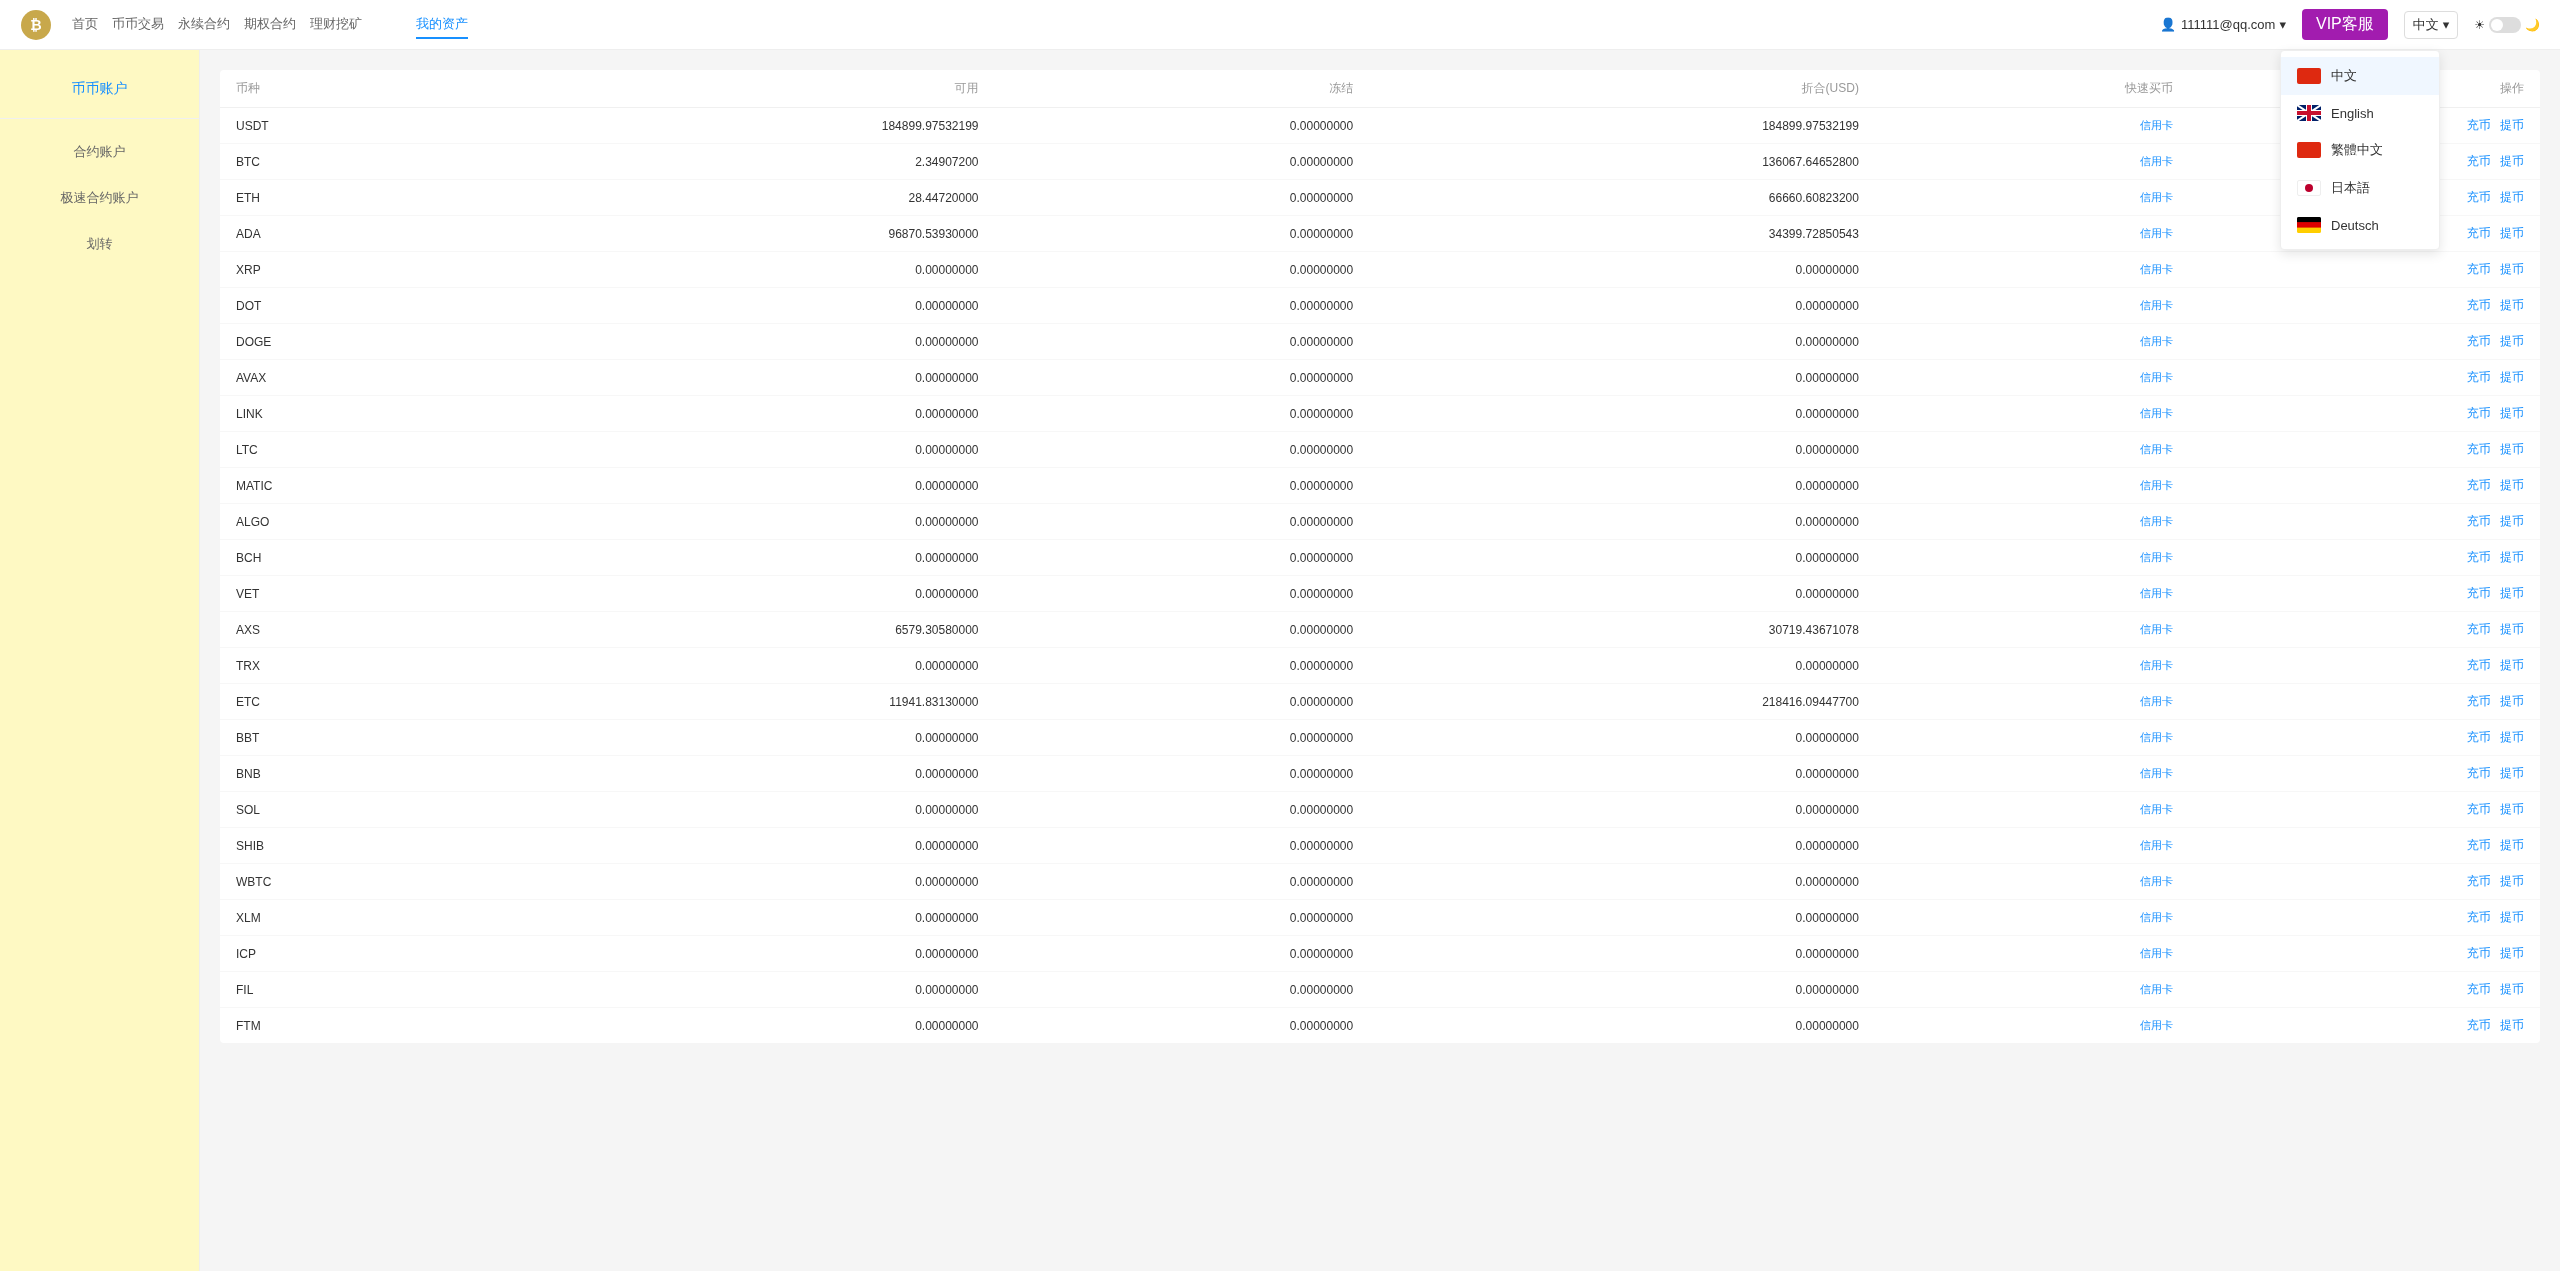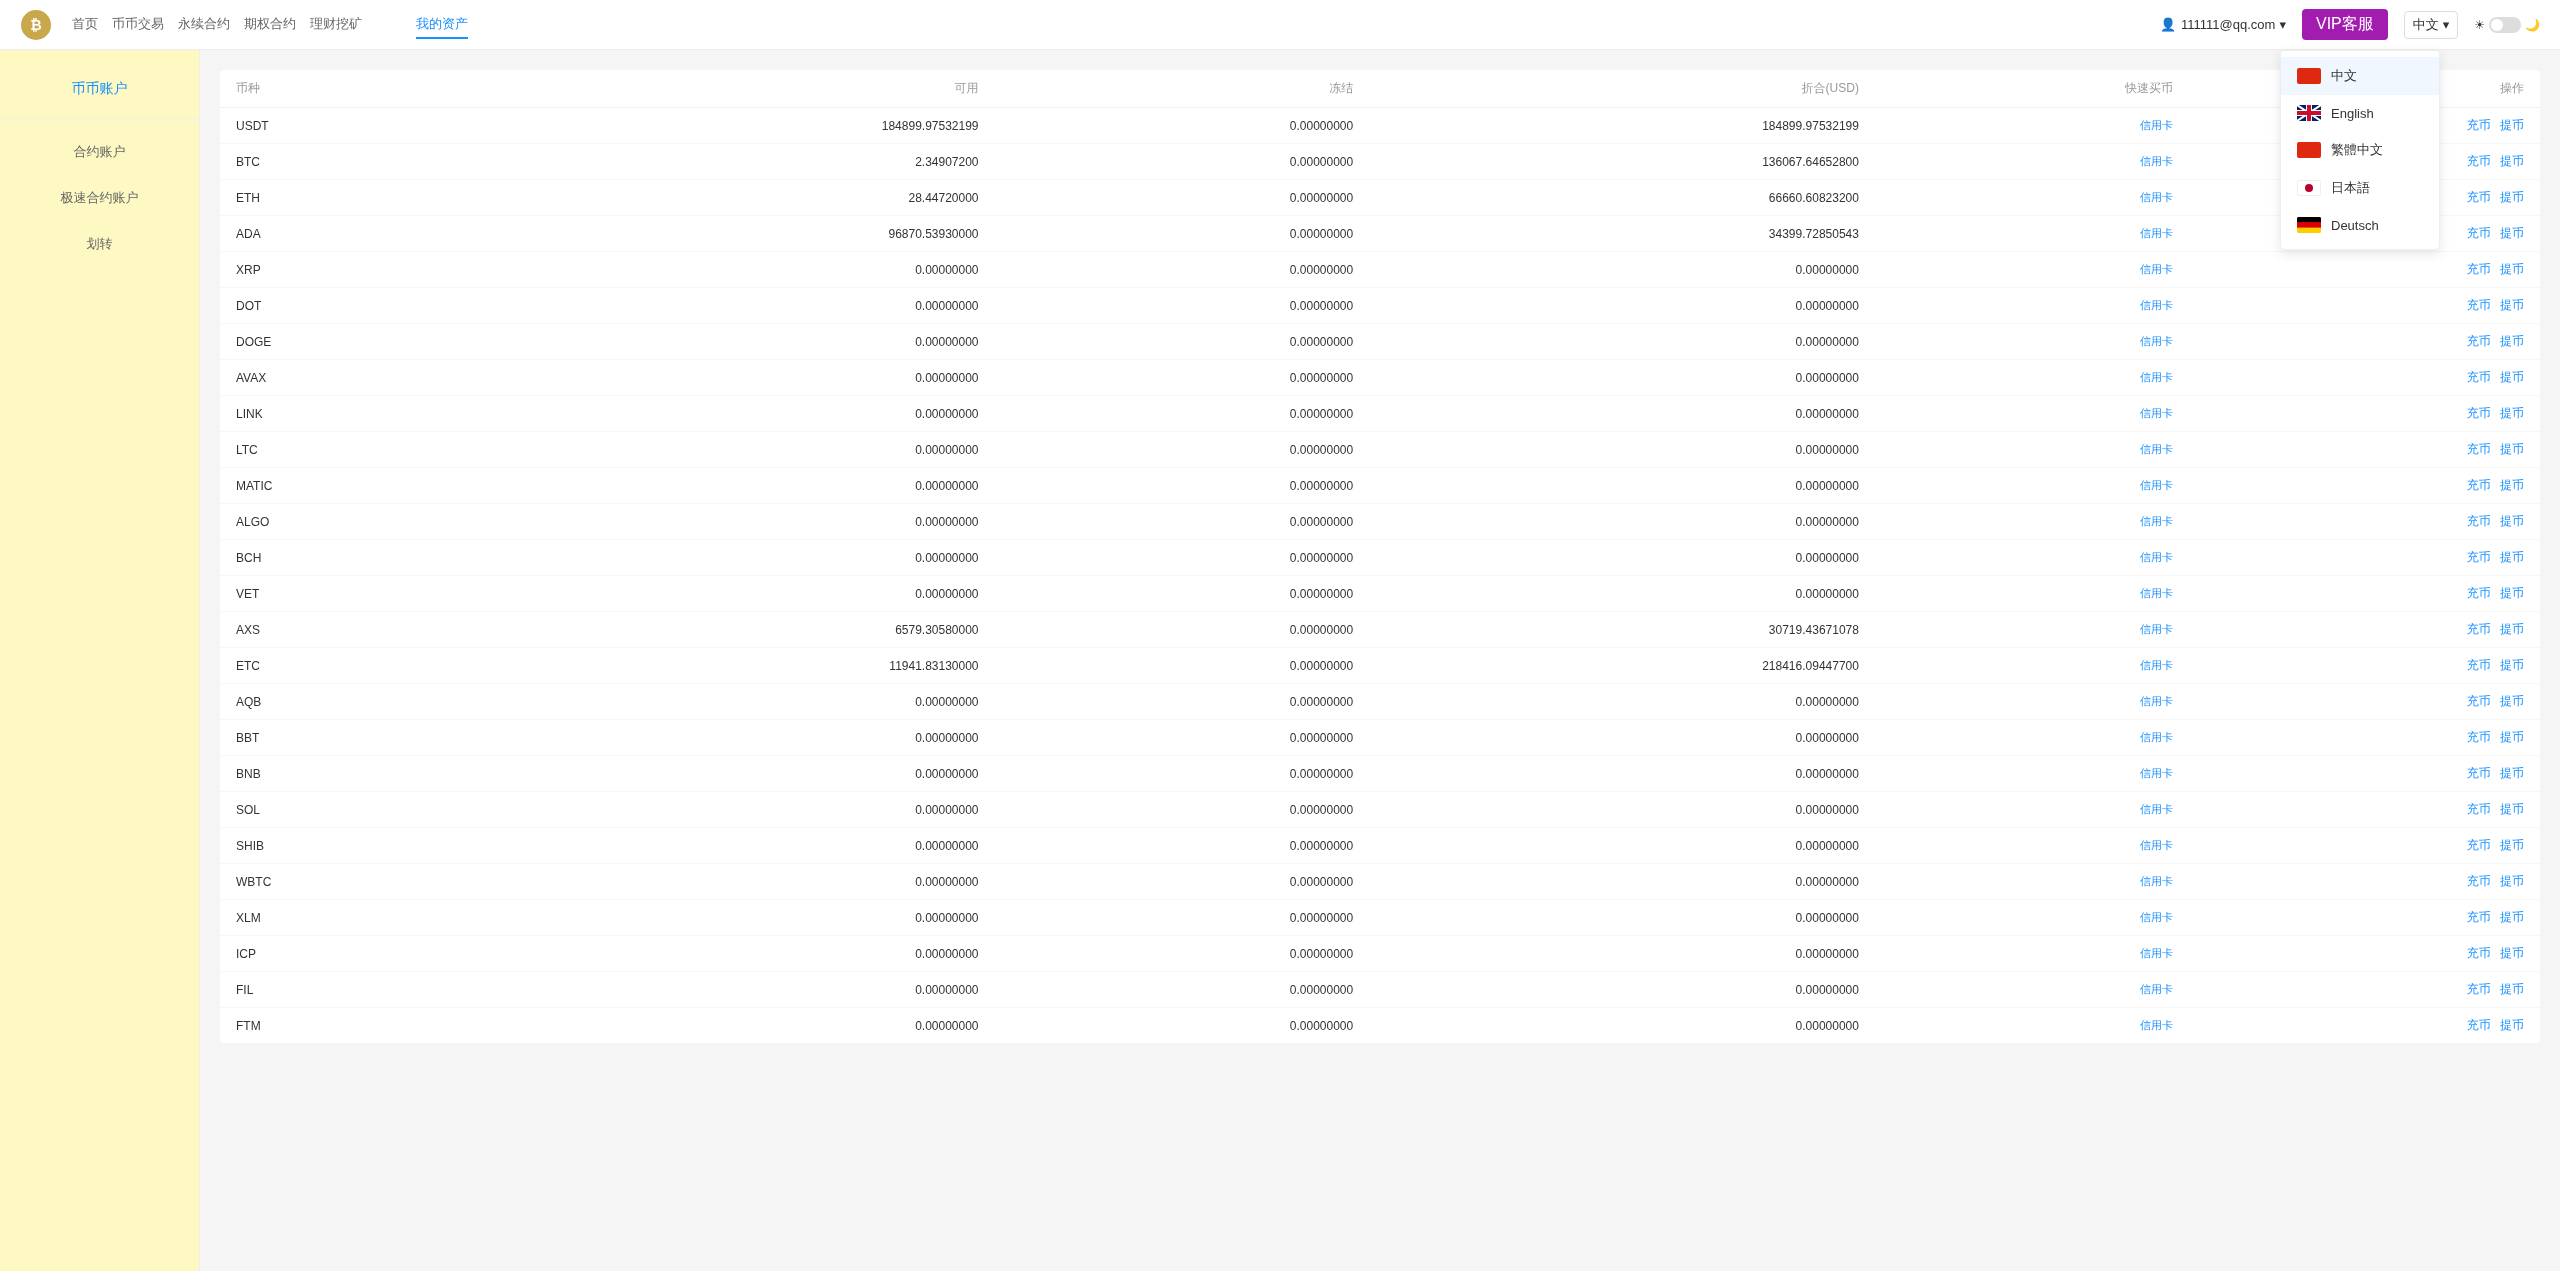--- a/index.html
+++ b/index.html
@@ -321,42 +321,42 @@
     <td>6579.30580000</td>
     <td>0.00000000</td>
     <td>30719.43671078</td>
     <td><span class="credit-tag">信用卡</span></td>
     <td>
       <span class="action-link">充币</span>
       <span class="action-link">提币</span>
     </td>
   </tr>
             <tr>
+    <td>TRX</td>
+    <td>0.00000000</td>
+    <td>0.00000000</td>
+    <td>0.00000000</td>
+    <td><span class="credit-tag">信用卡</span></td>
+    <td>
+      <span class="action-link">充币</span>
+      <span class="action-link">提币</span>
+    </td>
+  </tr>
+            <tr>
     <td>ETC</td>
     <td>11941.83130000</td>
     <td>0.00000000</td>
     <td>218416.09447700</td>
     <td><span class="credit-tag">信用卡</span></td>
     <td>
       <span class="action-link">充币</span>
       <span class="action-link">提币</span>
     </td>
   </tr>
             <tr>
-    <td>AQB</td>
-    <td>0.00000000</td>
-    <td>0.00000000</td>
-    <td>0.00000000</td>
-    <td><span class="credit-tag">信用卡</span></td>
-    <td>
-      <span class="action-link">充币</span>
-      <span class="action-link">提币</span>
-    </td>
-  </tr>
-            <tr>
     <td>BBT</td>
     <td>0.00000000</td>
     <td>0.00000000</td>
     <td>0.00000000</td>
     <td><span class="credit-tag">信用卡</span></td>
     <td>
       <span class="action-link">充币</span>
       <span class="action-link">提币</span>
     </td>
   </tr>

